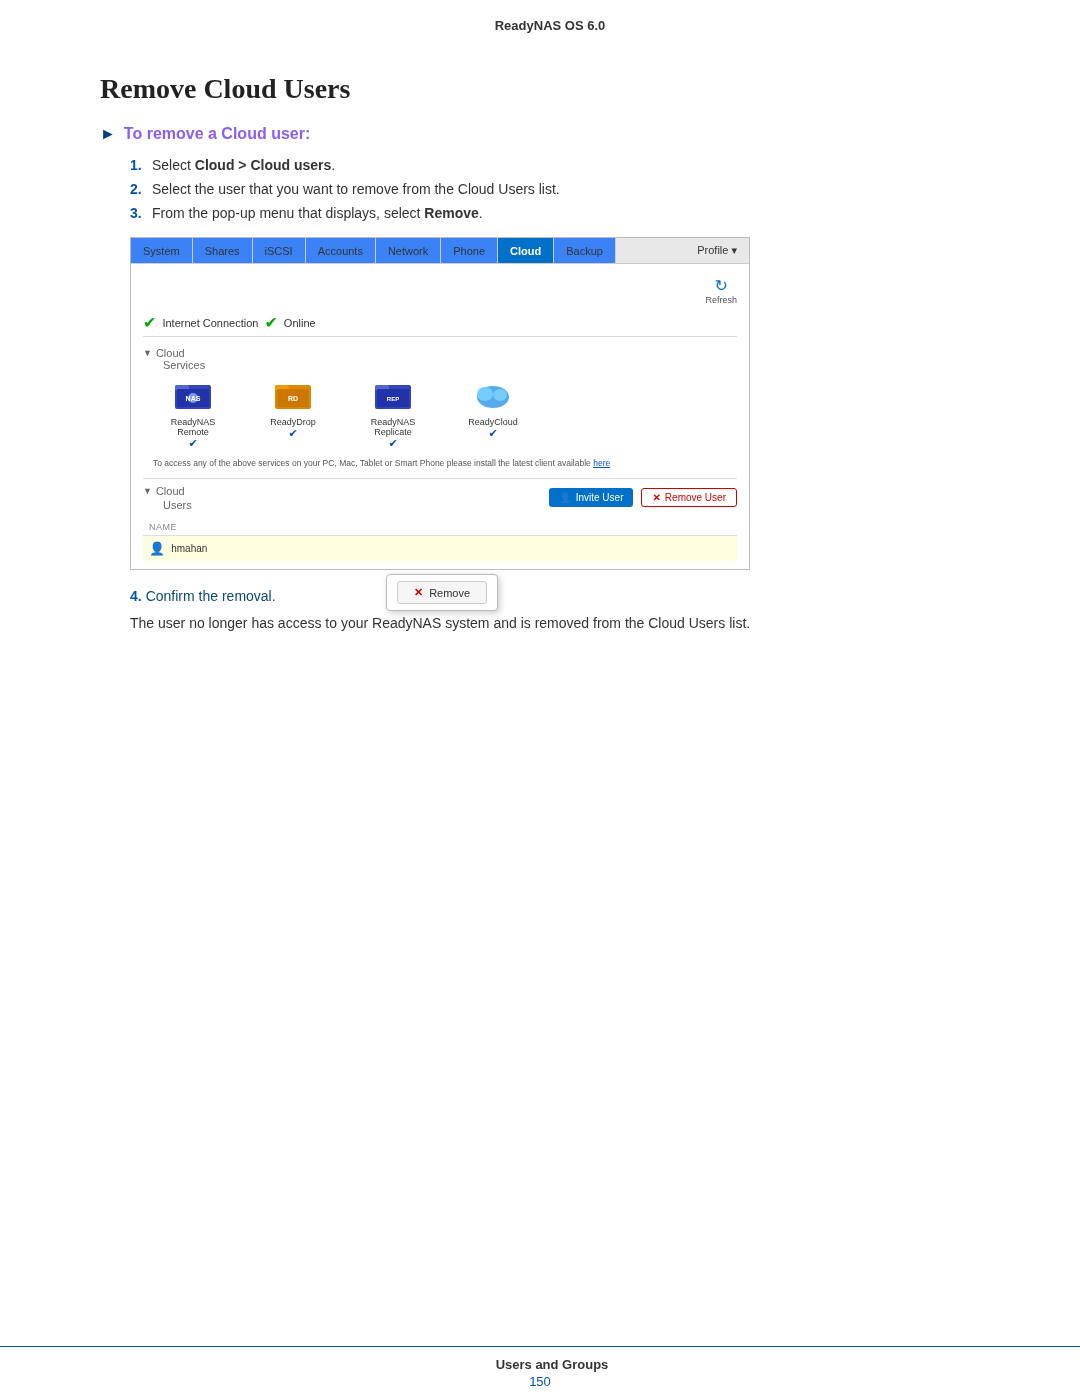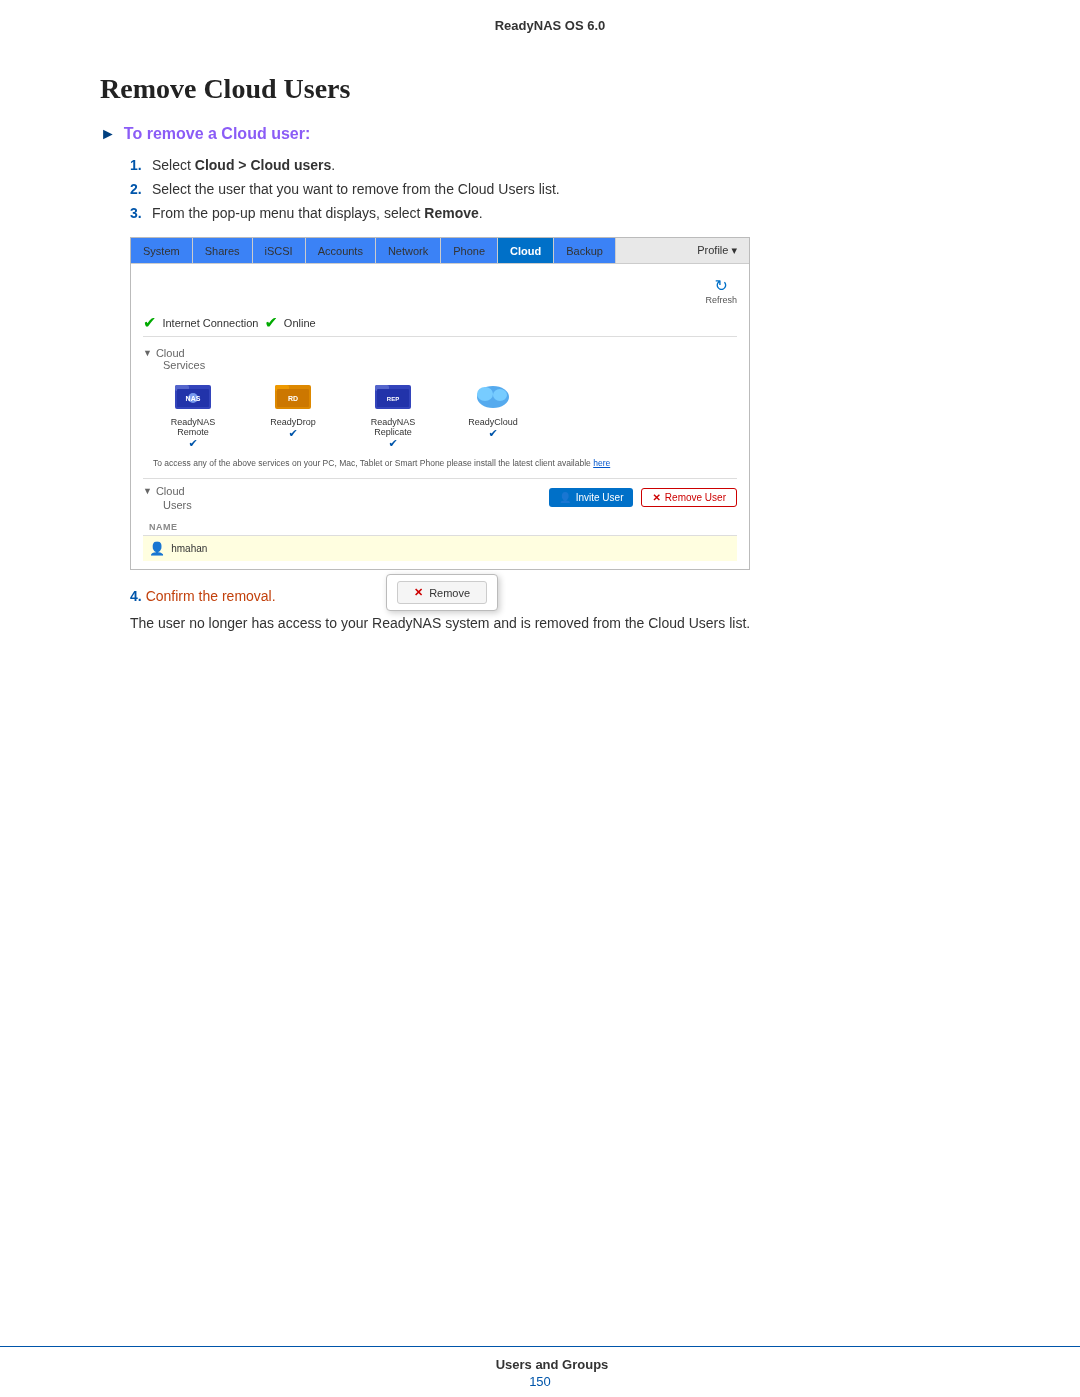--- a/index.html
+++ b/index.html
@@ -242,21 +242,21 @@
     
     .users-table {
       width: 100%;
       border-collapse: collapse;
       font-size: 10px;
     }
     .users-table th {
       text-align: left;
       font-size: 9px;
       color: #888;
-      font-weight: bold;
+      font-weight: normal;
       text-transform: uppercase;
       letter-spacing: 0.5px;
       padding: 3px 6px;
       border-bottom: 1px solid #ddd;
     }
     .users-table td {
       padding: 5px 6px;
       font-size: 10px;
       background: #fffee0;
     }
@@ -304,21 +304,21 @@
       margin-top: 8px;
     }
     .step4-num {
       font-weight: bold;
       color: #0055aa;
       margin-right: 4px;
       font-size: 14px;
     }
     .step4-text {
       font-size: 14px;
-      color: #c2410c;
+      color: #0c4a6e;
     }
     .result-text {
       font-size: 14px;
       color: #333;
       margin-top: 8px;
       margin-left: 30px;
       line-height: 1.6;
     }
     
     .page-footer {

